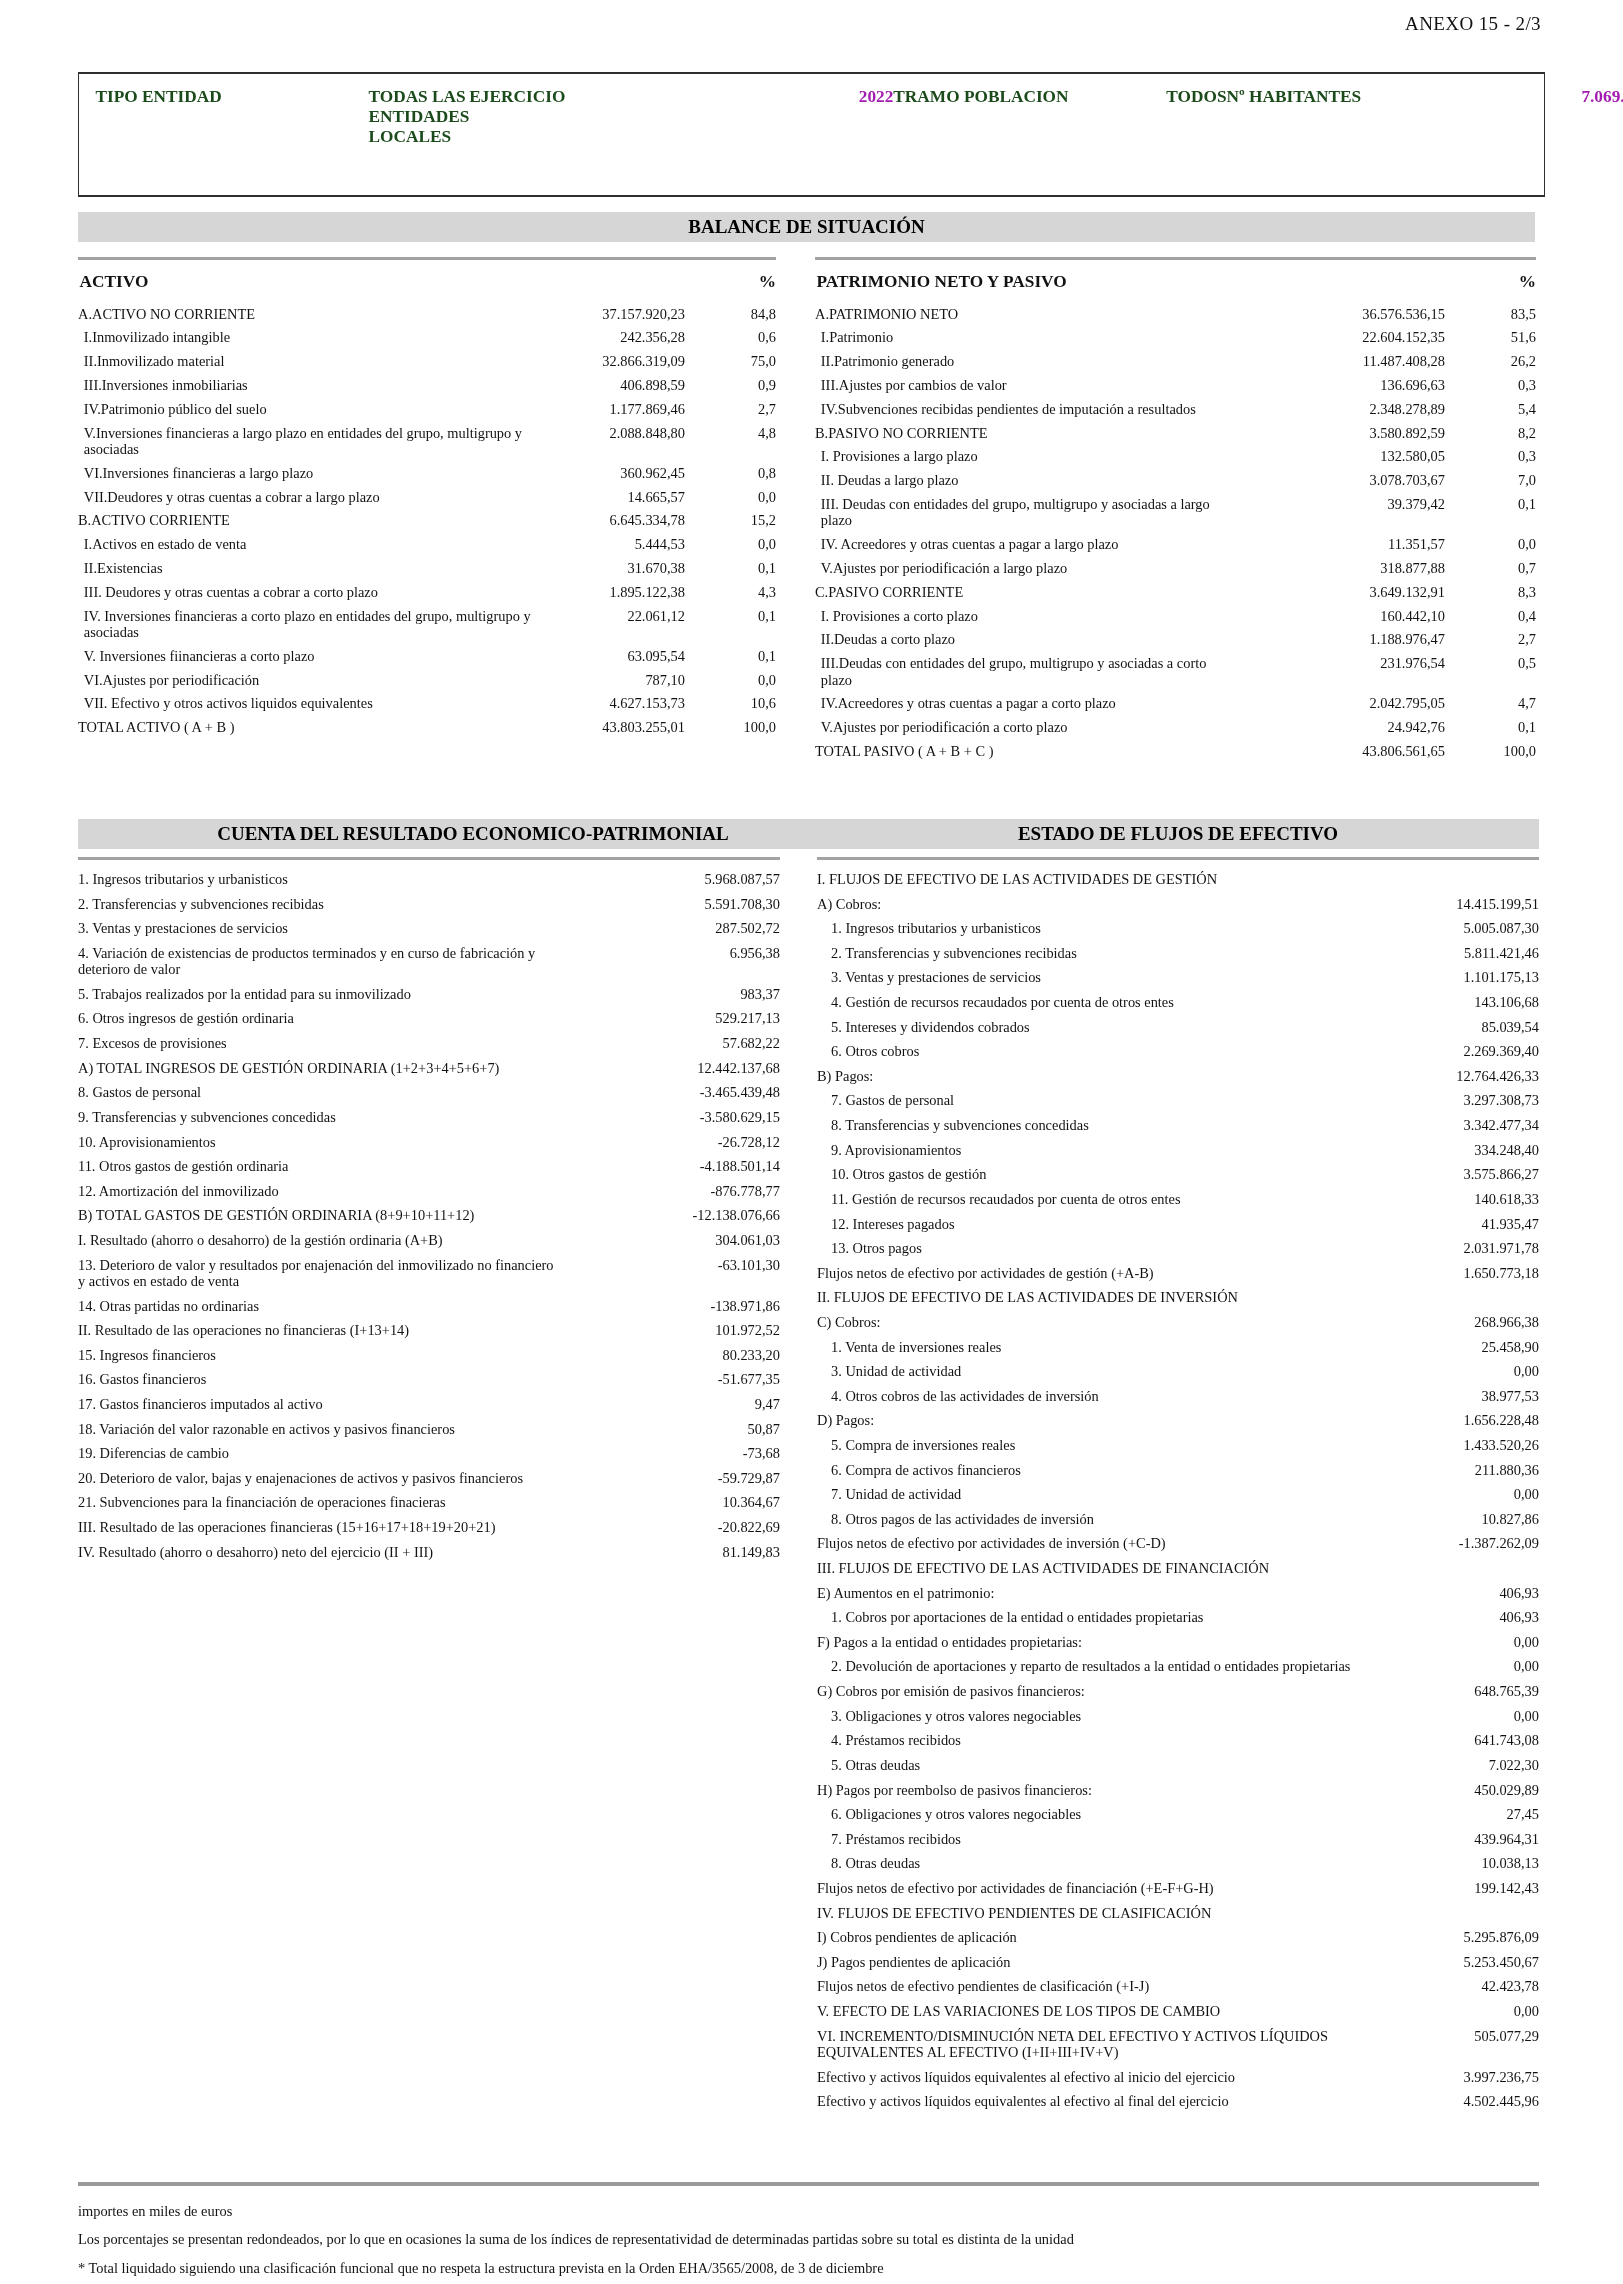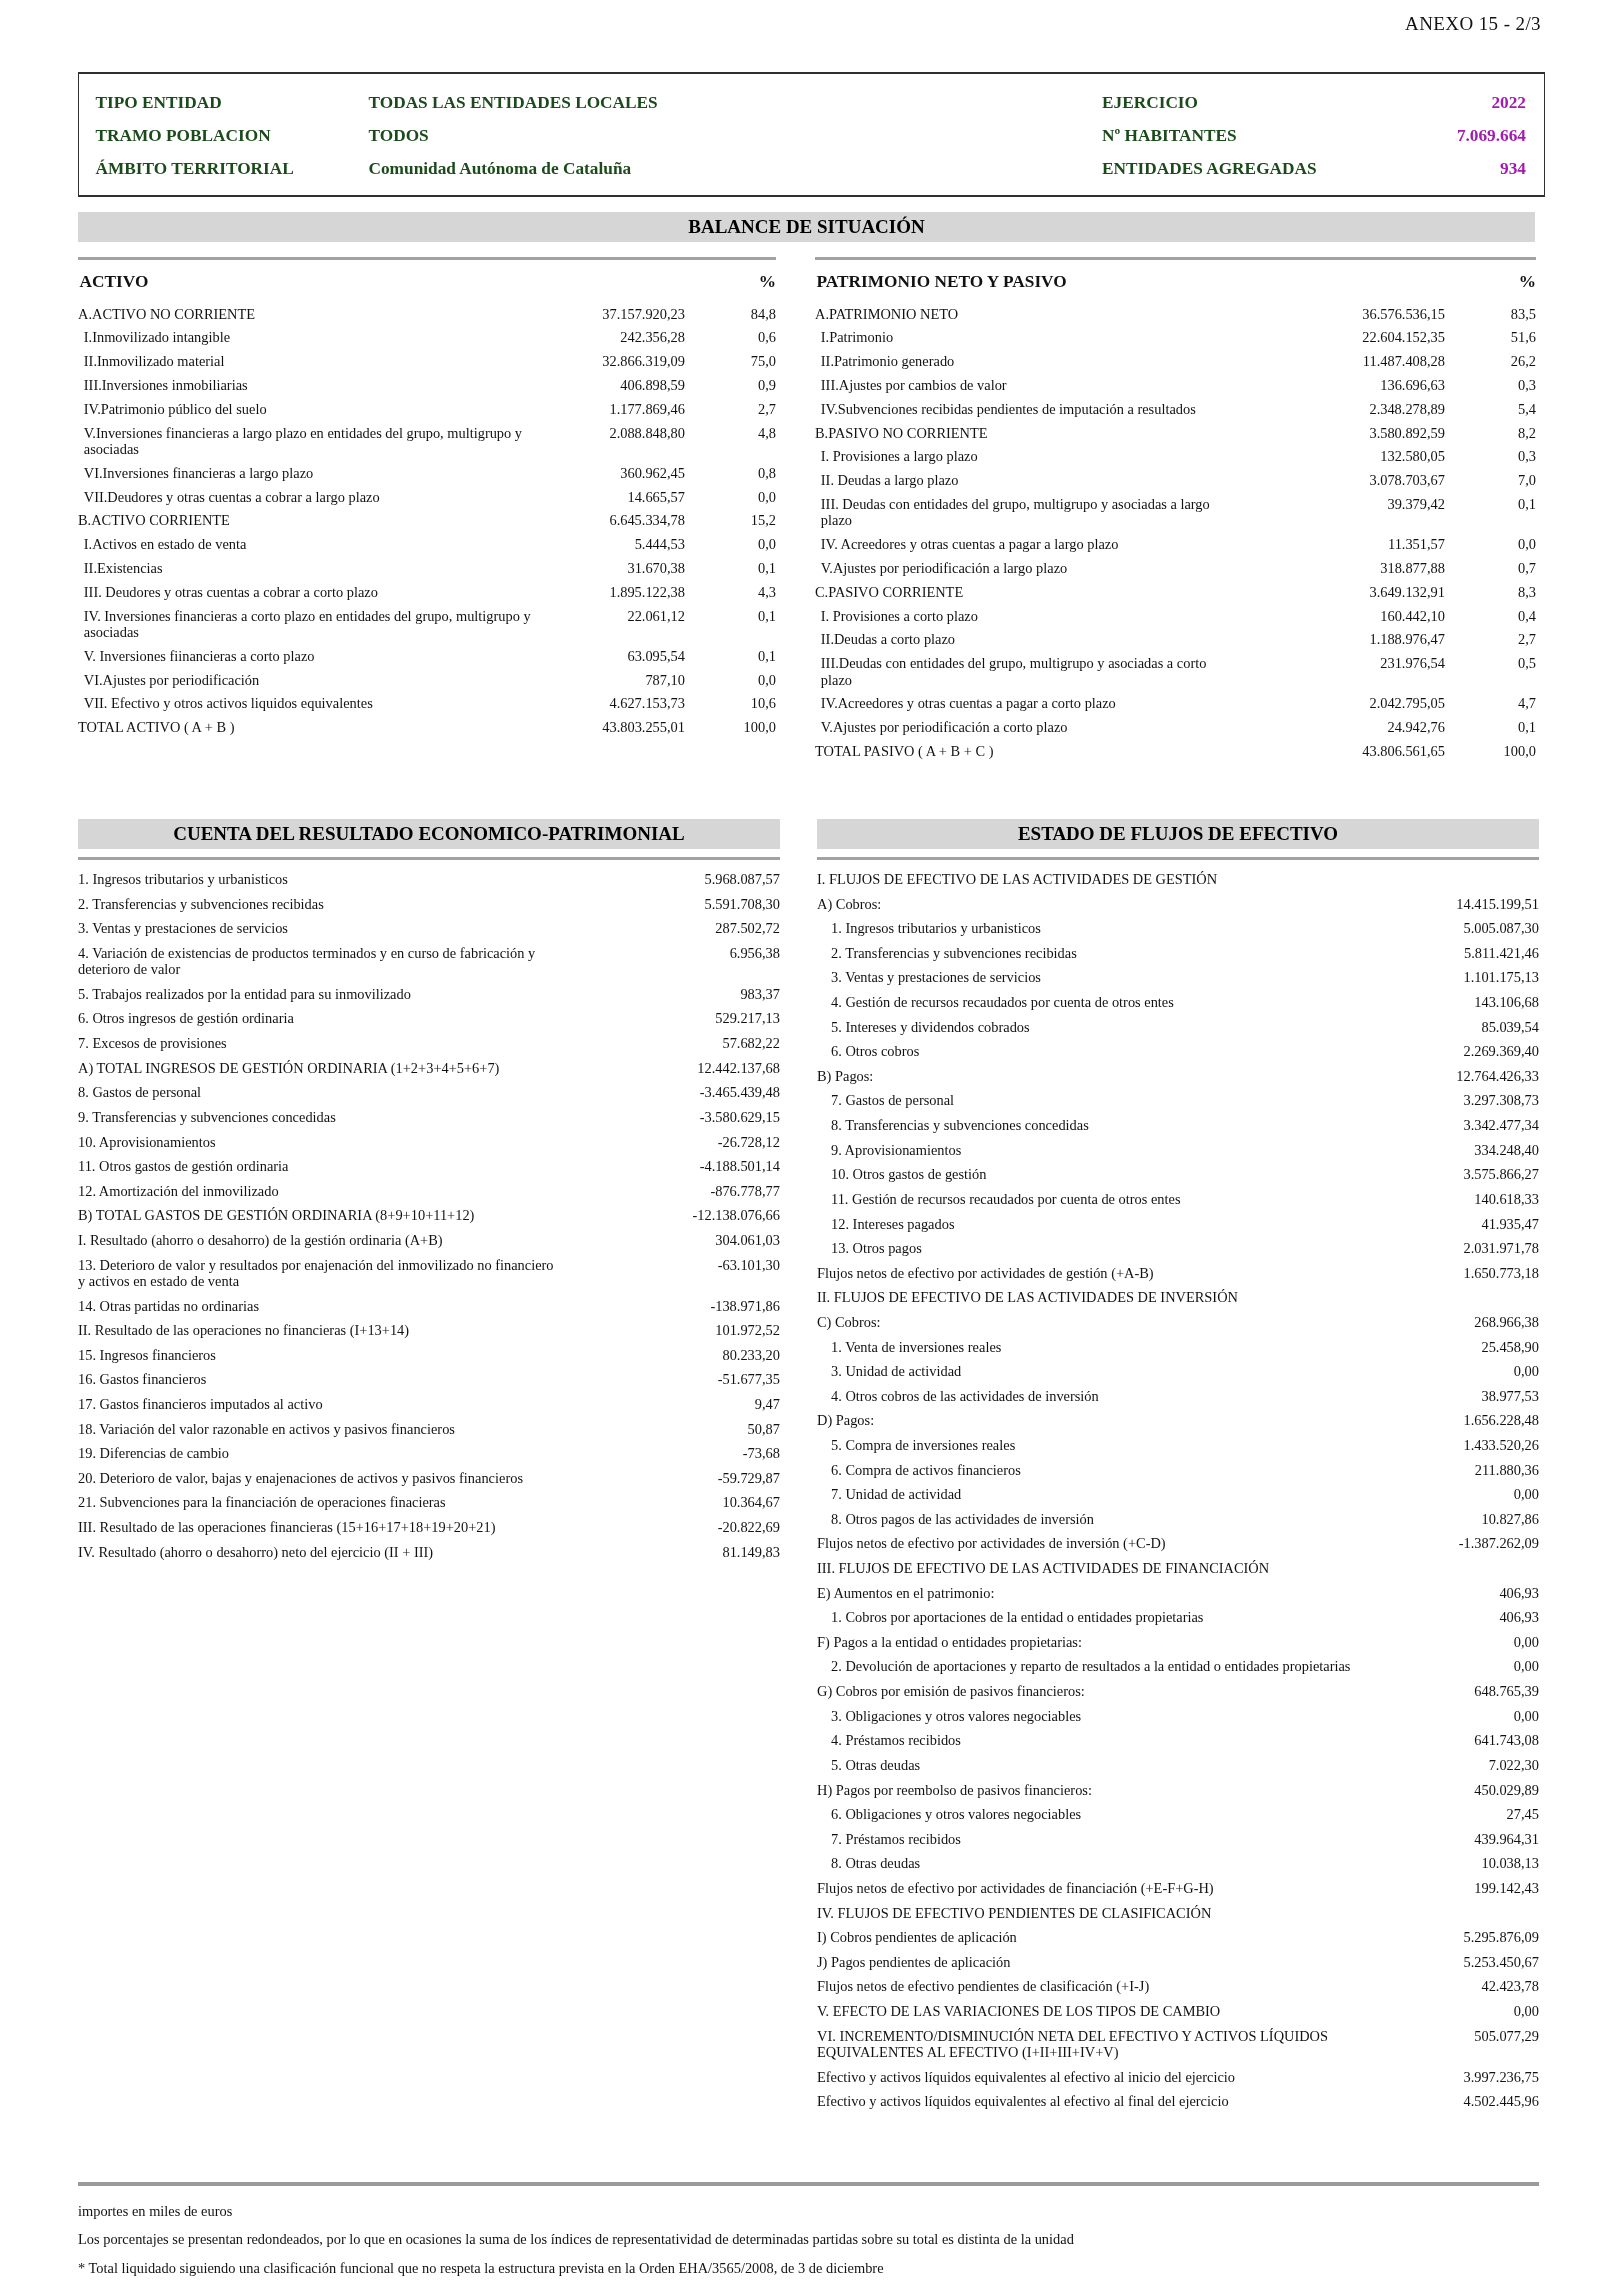--- a/index.html
+++ b/index.html
@@ -10,36 +10,36 @@
   }
   .annotation {
     position:absolute; top:13px; right:82px;
     font-size:19px; letter-spacing:0.4px;
   }
   
   .hbox {
     position:absolute; left:78px; top:72px; width:1467px; height:125px;
     border:1.6px solid #2f2f2f; border-top-width:2.5px; border-bottom-width:2.5px;
     box-sizing:border-box; padding:13px 18px 10px 16.5px;
-    display:flex; flex-direction:column; justify-content:space-around;
+    display:flex; flex-direction:row; justify-content:space-around;
   }
   .hb-row { display:flex; align-items:baseline; font-weight:bold; font-size:17.3px; }
   .green { color:#1b4a1b; }
   .hb-ll { width:273px; flex:none; }
   .hb-lv { flex:1 1 auto; }
   .hb-rl { width:247px; flex:none; }
   .hb-rv { width:177px; flex:none; text-align:right; color:#a21caf; }
   
   .bar {
     position:absolute; height:30px; background:#d6d6d6;
     display:flex; align-items:center; justify-content:center;
     font-weight:bold; font-size:19px; color:#000;
   }
   .bar-balance { left:78px; top:212px; width:1457px; }
-  .bar-income  { left:78px;  top:819px; width:702px; }
+  .bar-income  { left:78px;  top:819px; width:702px;padding-left:44px; }
   .bar-cash    { left:817px; top:819px; width:722px; }
   
   .col { position:absolute; box-sizing:border-box; }
   .col-activo { left:78px;  top:257px; width:698px; }
   .col-pasivo { left:815px; top:257px; width:721px; }
   .col-income { left:78px;  top:857px; width:702px; }
   .col-cash   { left:817px; top:857px; width:722px; }
   .rule { height:3.3px; background:#a2a2a2; margin-bottom:6.6px; }
   .col-head { display:flex; font-weight:bold; font-size:17.3px; padding:5px 0 10px 1.6px; }
   .col-head .ctitle { flex:1 1 auto; }

